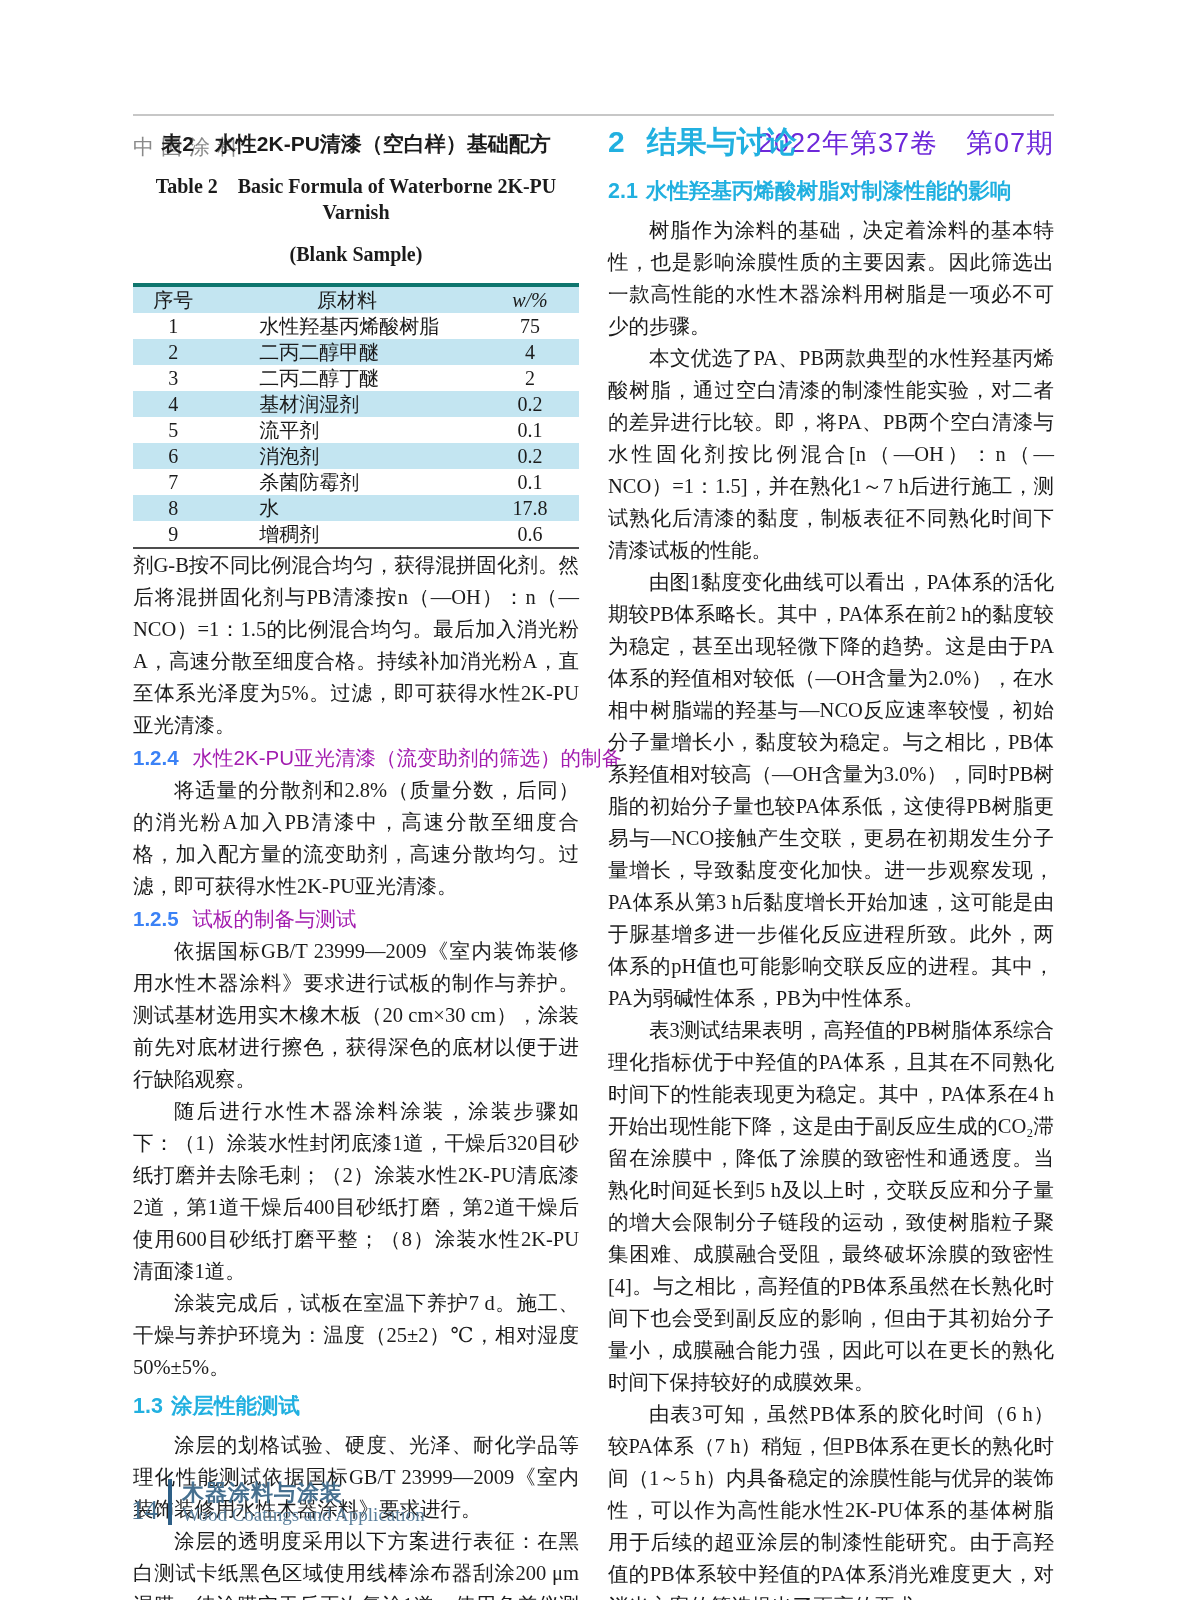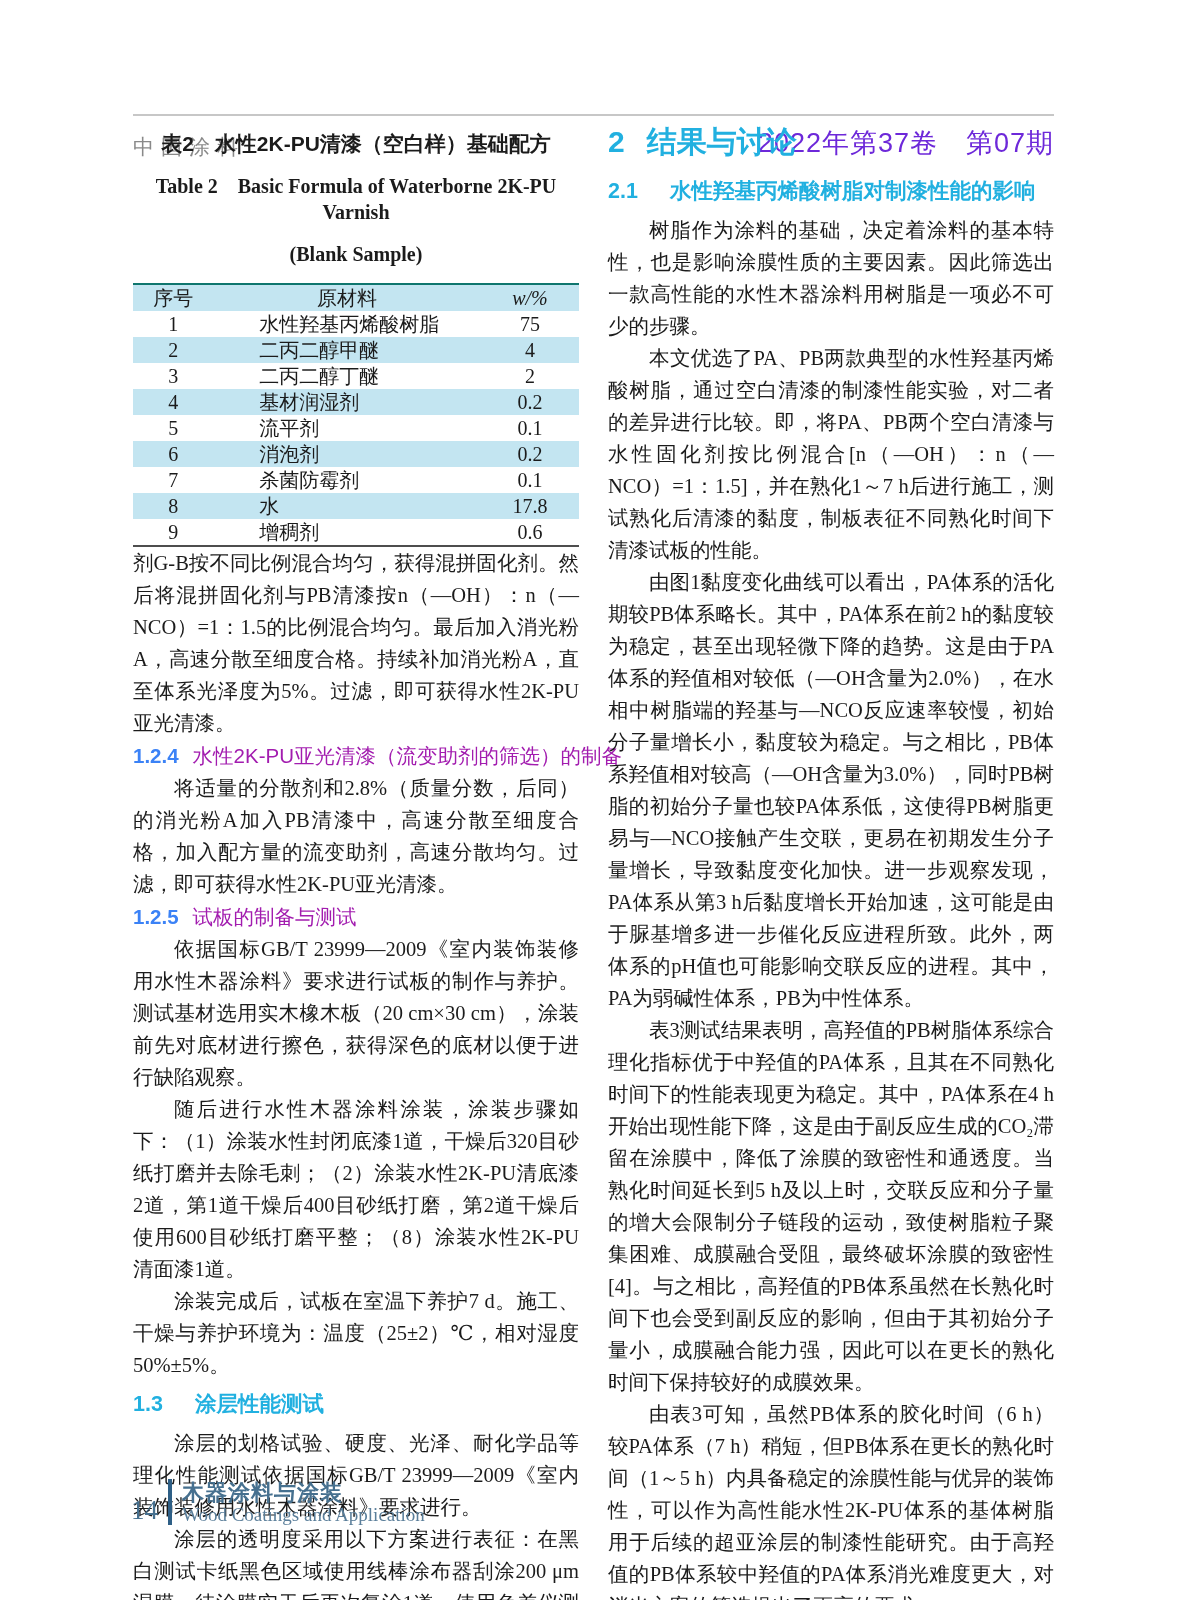--- a/index.html
+++ b/index.html
@@ -39,42 +39,42 @@
     font-family:"Liberation Sans","DejaVu Sans",sans-serif;
     margin:0 0 6px 0;line-height:27px;
   }
   .tbl-title-en{
     text-align:center;font-size:20px;font-weight:bold;
     font-family:"Liberation Serif","DejaVu Serif",serif;
     margin:16px;line-height:26px;
   }
   table.formula{
     width:100%;border-collapse:collapse;margin-top:10px;
-    border-top:2px solid #0f766e;border-bottom:2px solid #4e4e4e;
+    border-top:4px solid #0f766e;border-bottom:2px solid #4e4e4e;
     font-size:20px;
   }
   table.formula th,table.formula td{
     padding:0;height:26px;font-weight:normal;line-height:26px;
   }
   table.formula thead tr{background:#c3e5f1;}
   table.formula tbody tr:nth-child(even){background:#c3e5f1;}
   .c-no{width:18%;text-align:center;}
   .c-mat{width:60%;text-align:left;padding-left:46px !important;}
   .c-mat-h{width:60%;text-align:center;}
   .c-w{width:22%;text-align:center;}
   .w-italic{font-style:italic;}
   
   .h-lvl2{
     display:flex;align-items:baseline;gap:22px;
     font-family:"Liberation Sans","DejaVu Sans",sans-serif;
     font-weight:bold;color:#21b0e0;font-size:30px;
     margin:0 0 12px 0;line-height:40px;white-space:nowrap;
   }
   .h-lvl3{
-    display:flex;align-items:baseline;gap:32px;
+    display:flex;align-items:baseline;gap:8px;
     font-family:"Liberation Sans","DejaVu Sans",sans-serif;
     font-weight:bold;color:#21b0e0;font-size:21.5px;
     margin:6px 0 6px 0;line-height:34px;white-space:nowrap;
   }
   .h-lvl4{
     display:flex;align-items:baseline;gap:14px;
     font-size:20.5px;line-height:33px;margin:0;white-space:nowrap;
   }
   .h-lvl4 .h-num{
     color:#3b82f6;font-weight:bold;

